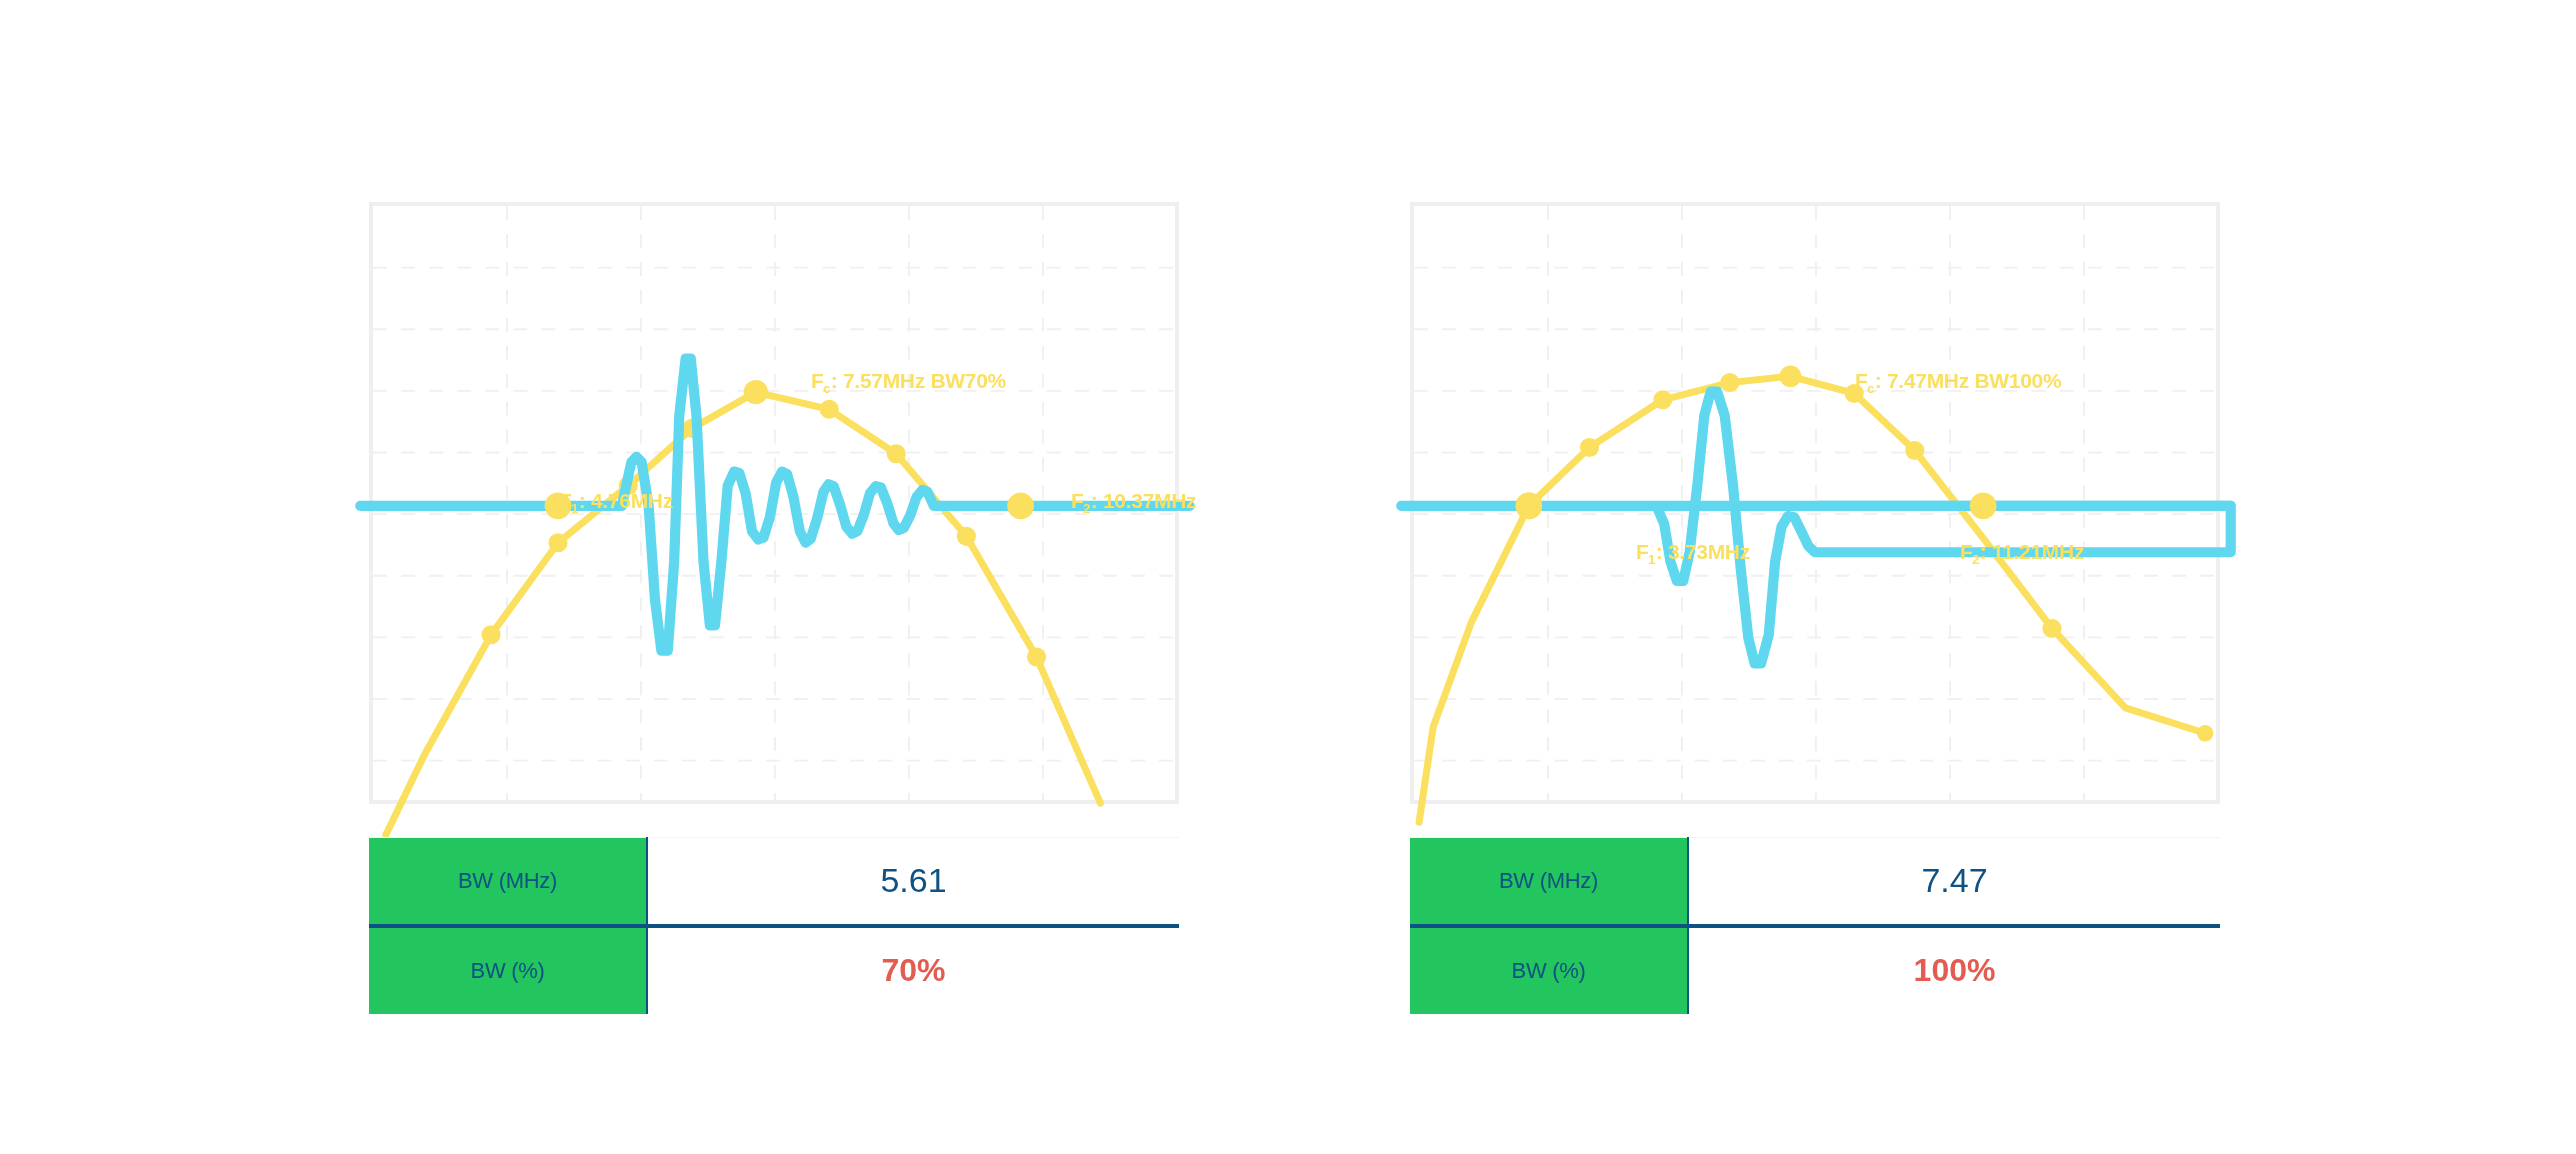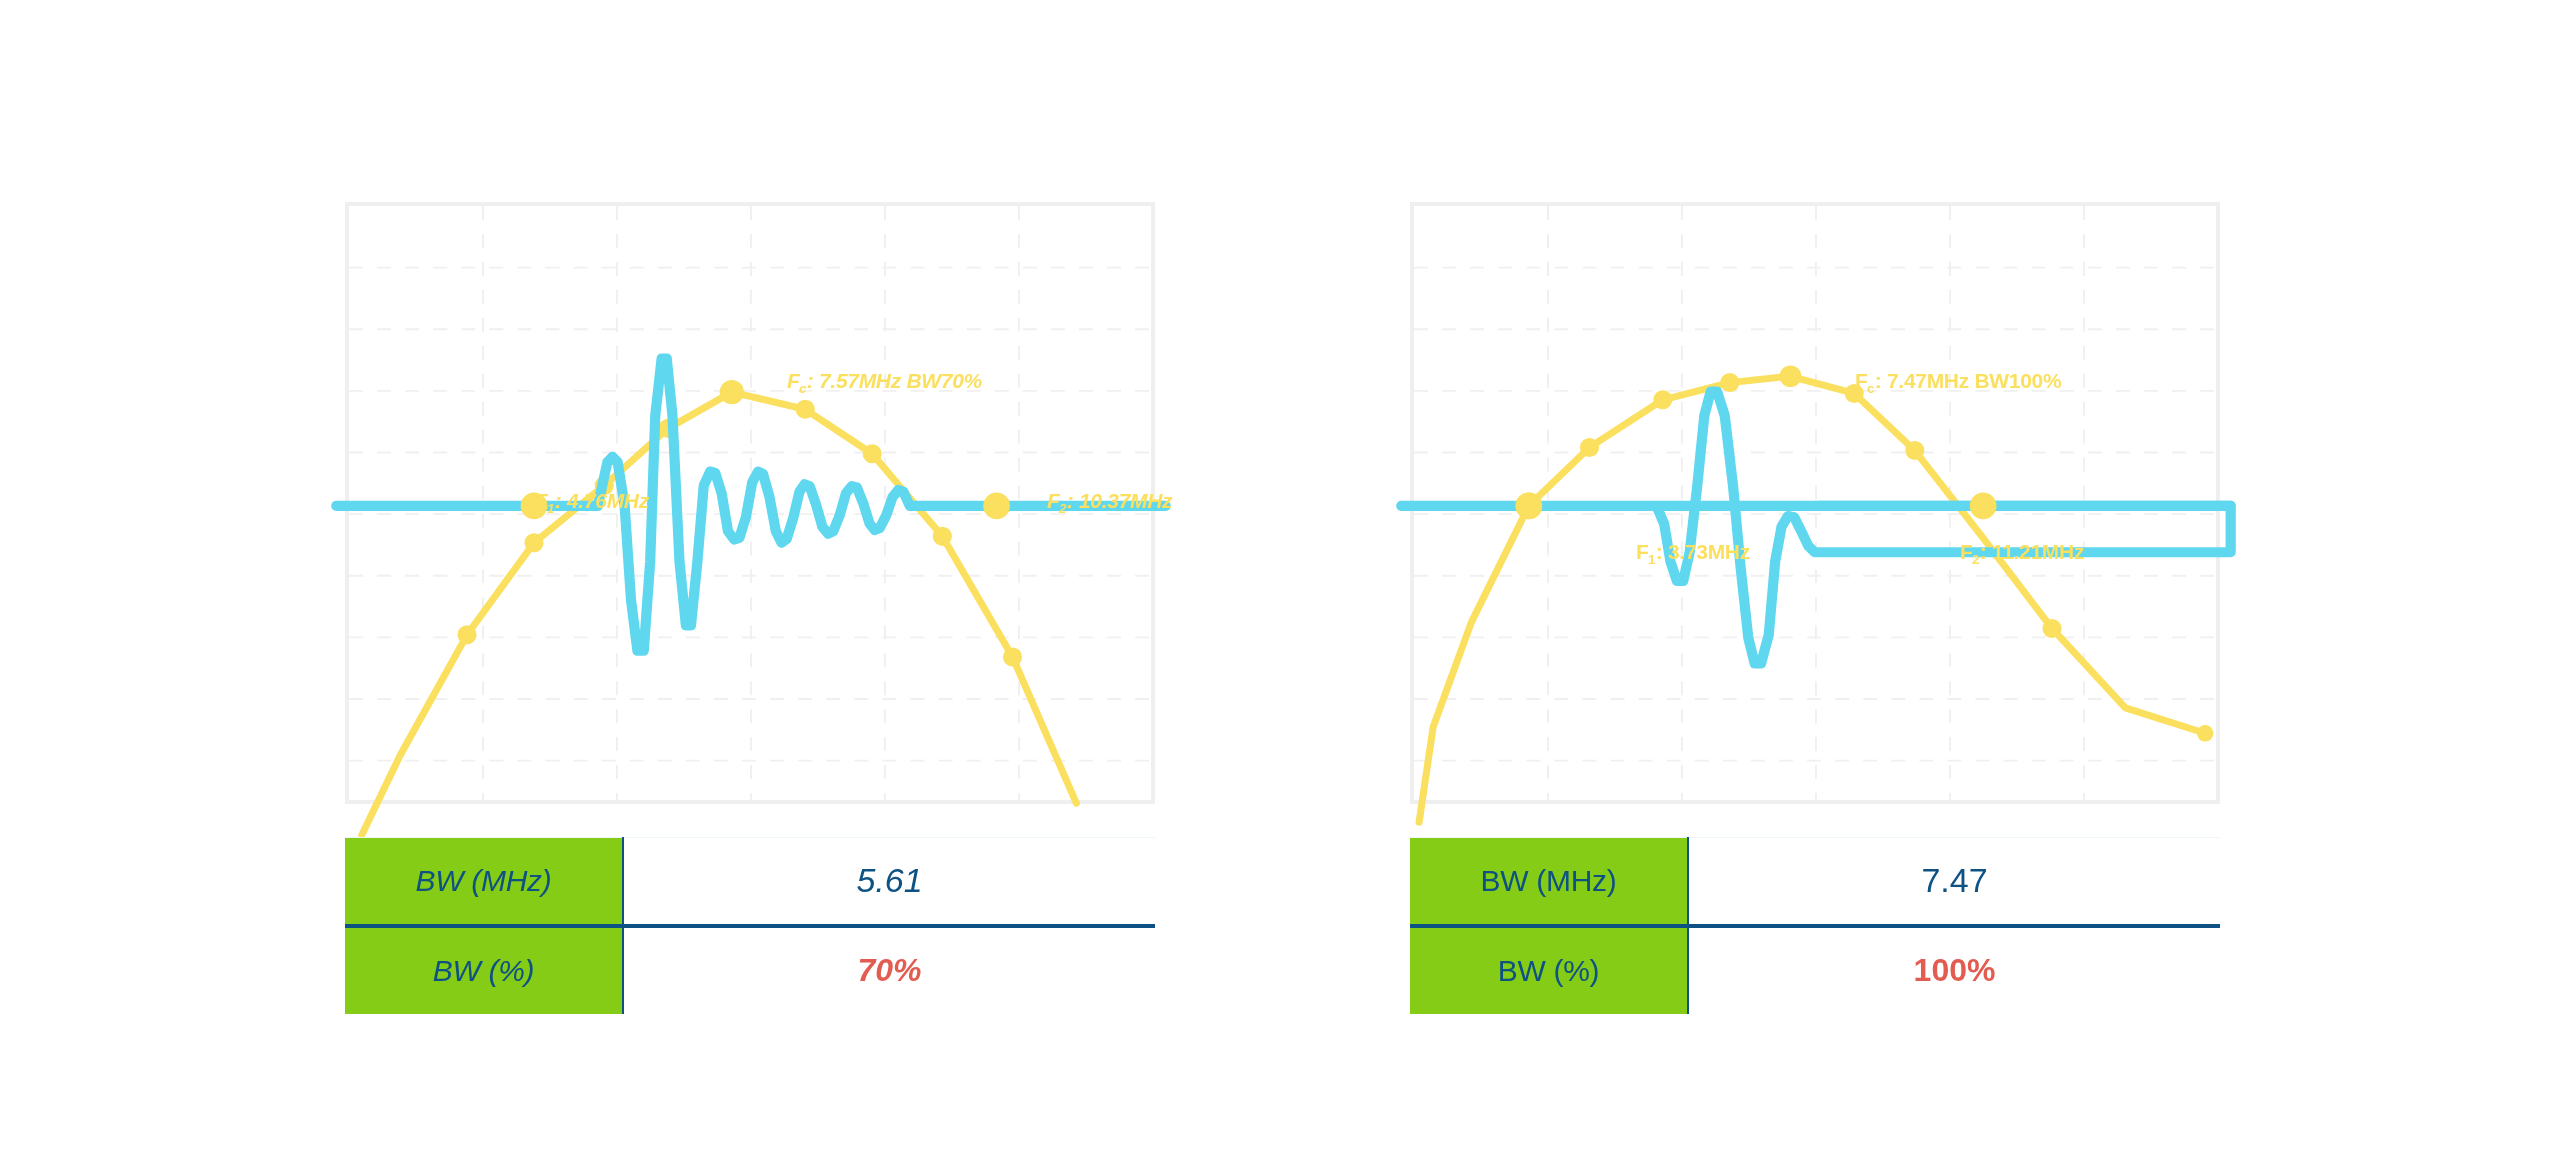--- a/index.html
+++ b/index.html
@@ -23,21 +23,21 @@
     height: 1154px;
     background: #ffffff;
   }
 
   .panel {
     position: absolute;
     top: 0;
     width: 1095px;
     height: 1154px;
   }
-  .panel-left  { left: 168px; font-style: italic; }
+  .panel-left  { left: 192px; }
   .panel-right { left: 1233px; }
 
   
   .plot-frame {
     position: absolute;
     left: 177px;
     top: 202px;
     width: 810px;
     height: 602px;
     background: #ffffff;
@@ -87,23 +87,23 @@
     border-collapse: collapse;
   }
   .result-table tr { height: 88px; }
   .result-table td {
     padding: 0;
     text-align: center;
     vertical-align: middle;
   }
   .rt-head {
     width: 277px;
-    background: #84cc16;
+    background: #22c55e;
     color: #0e5183;
-    font-size: 30px;
+    font-size: 22px;
     letter-spacing: -0.3px;
     font-family: "Liberation Sans", sans-serif;
   }
   .rt-val-num {
     color: #0e5183;
     font-size: 34px;
     font-family: "Liberation Sans", sans-serif;
   }
   .rt-val-pct {
     color: #e25c52;

